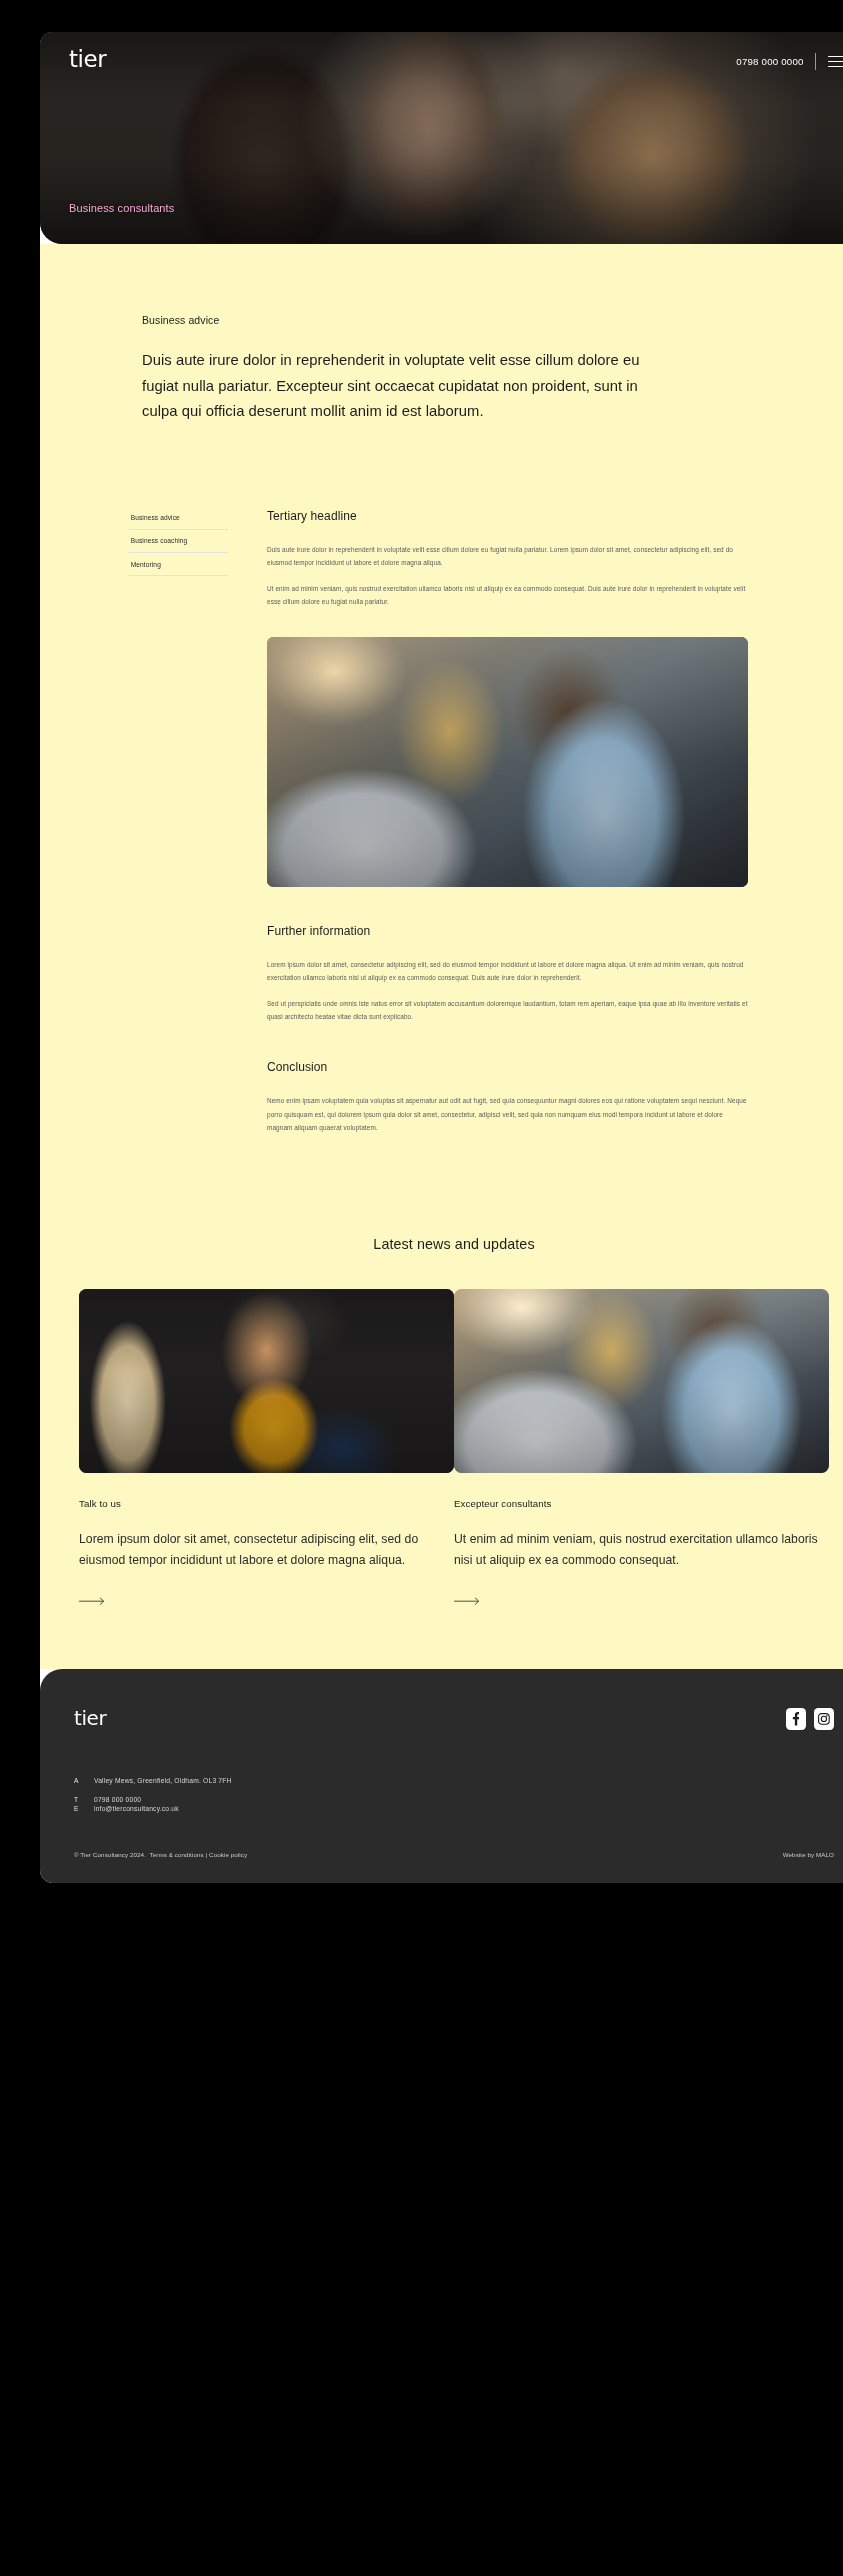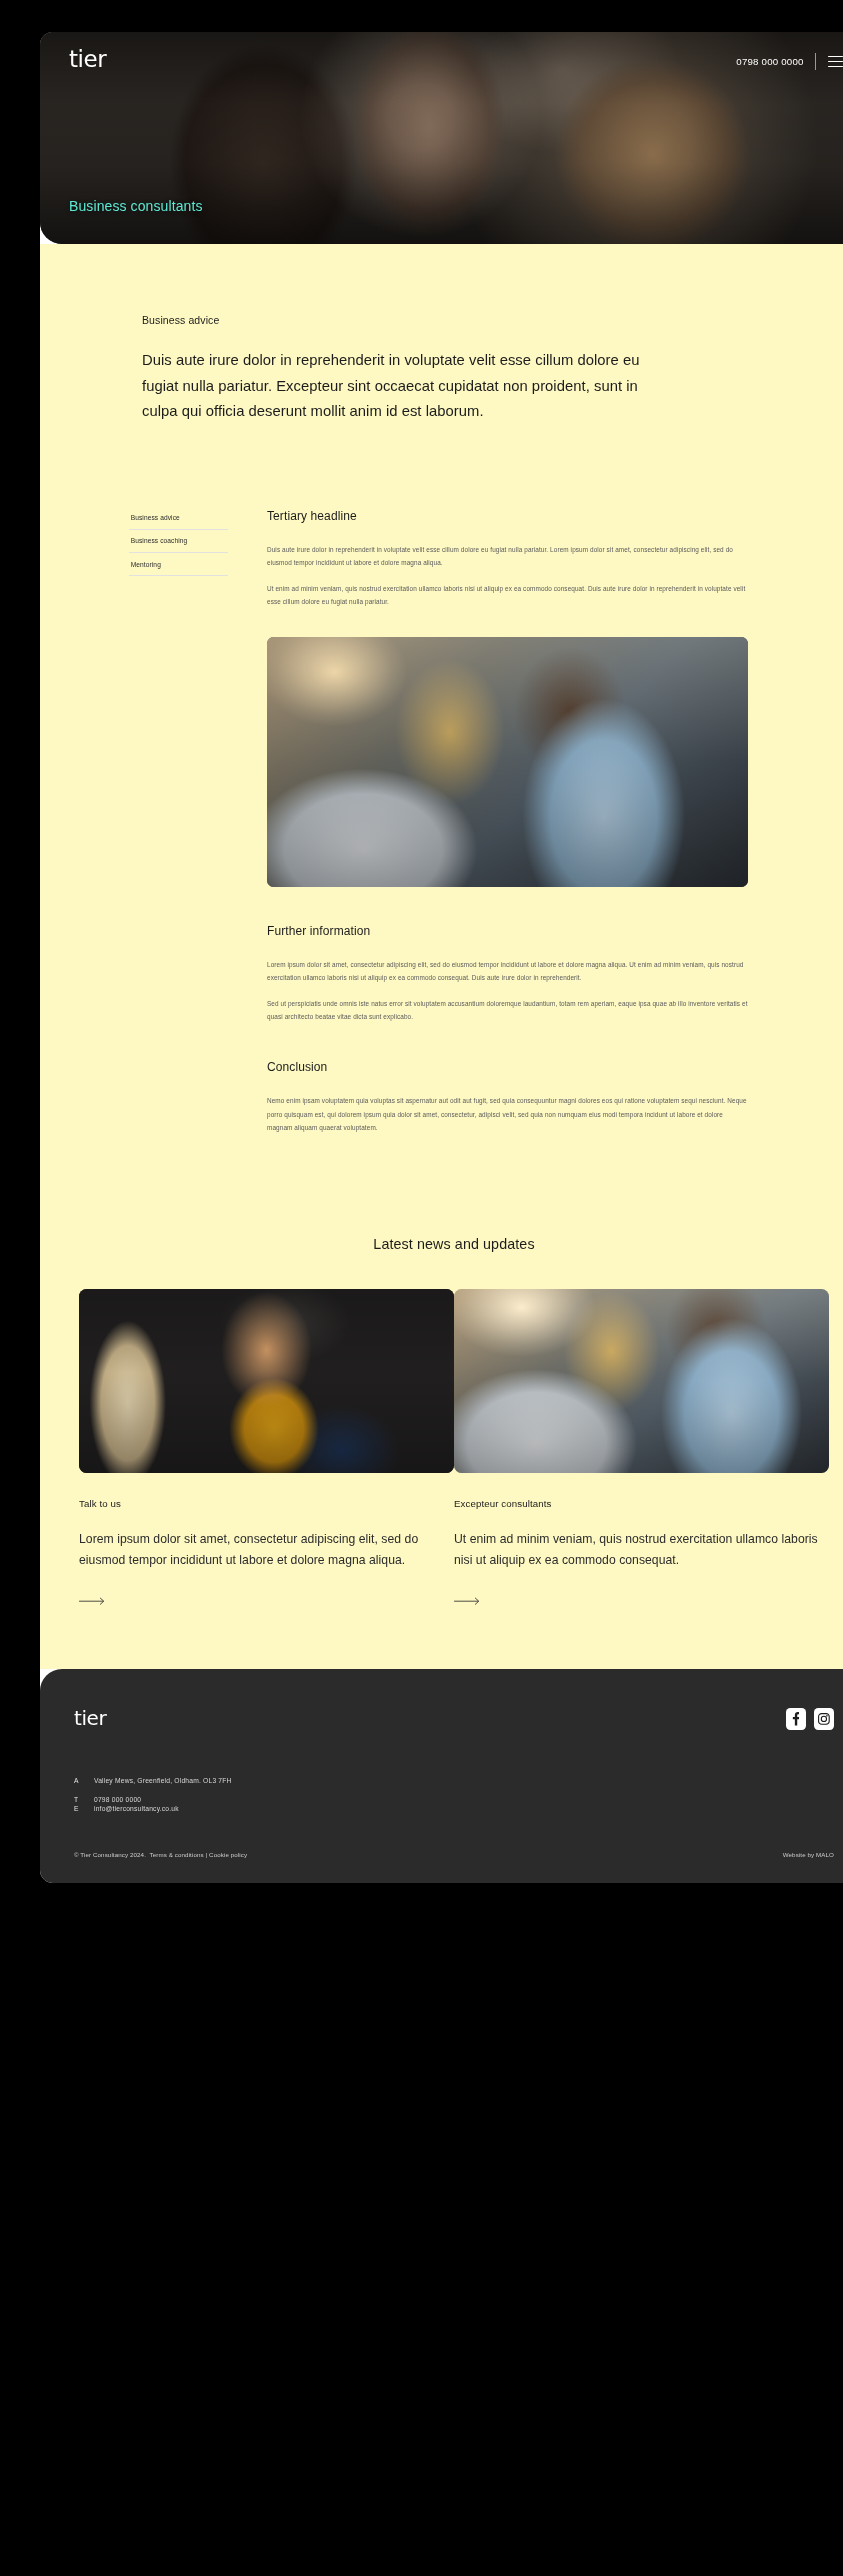--- a/index.html
+++ b/index.html
@@ -88,22 +88,22 @@
     width: 15px; height: 11.8px;
     display: flex; flex-direction: column; justify-content: space-between;
     cursor: pointer;
   }
   .burger span { display: block; height: 1.7px; background: #ffffff; border-radius: 0.8px; }
 
   .hero-title {
     position: absolute;
     left: 29px;
     bottom: 30px;
-    color: #5eead4;
-    font-size: 14px;
+    color: #f9a8d4;
+    font-size: 11px;
     font-weight: 400;
     letter-spacing: 0.1px;
     z-index: 3;
     text-shadow: 0 0.8px 5px rgba(0,0,0,0.45);
   }
 
   
   .body-wrap { background: #fef9c3; padding: 0 0 61px 0; }
 
   .intro { padding: 70px 0 0 0; }

